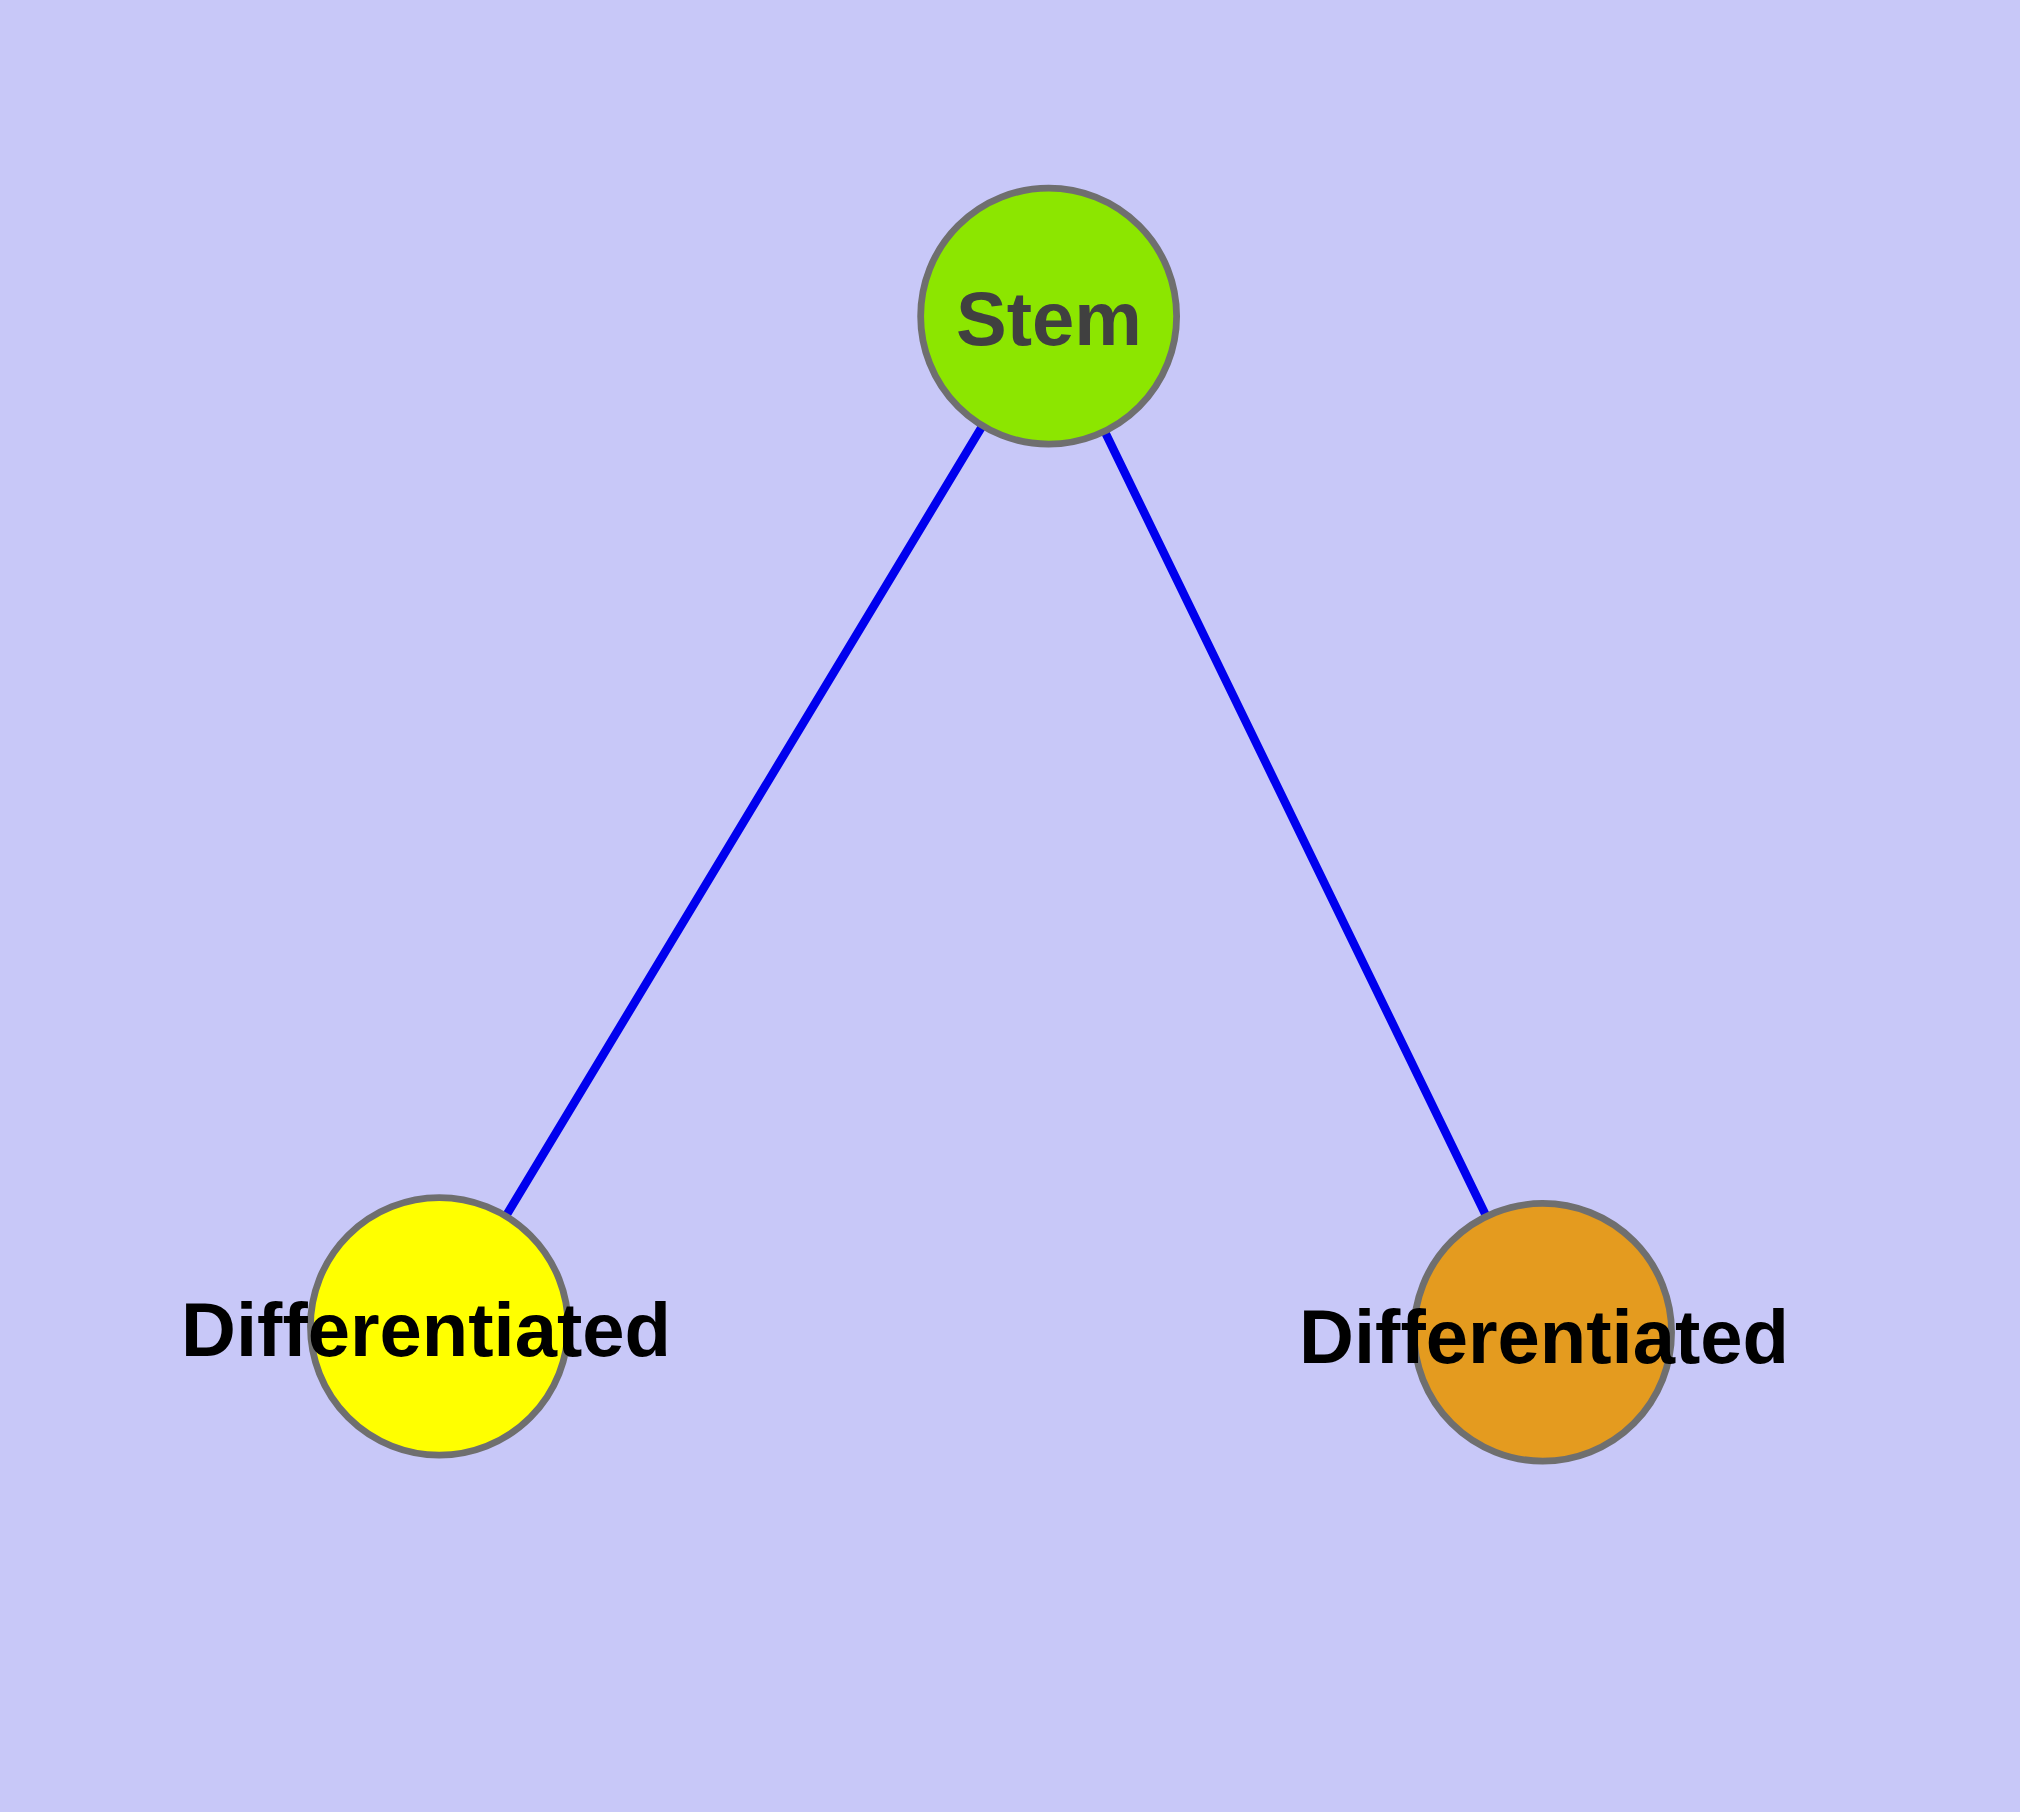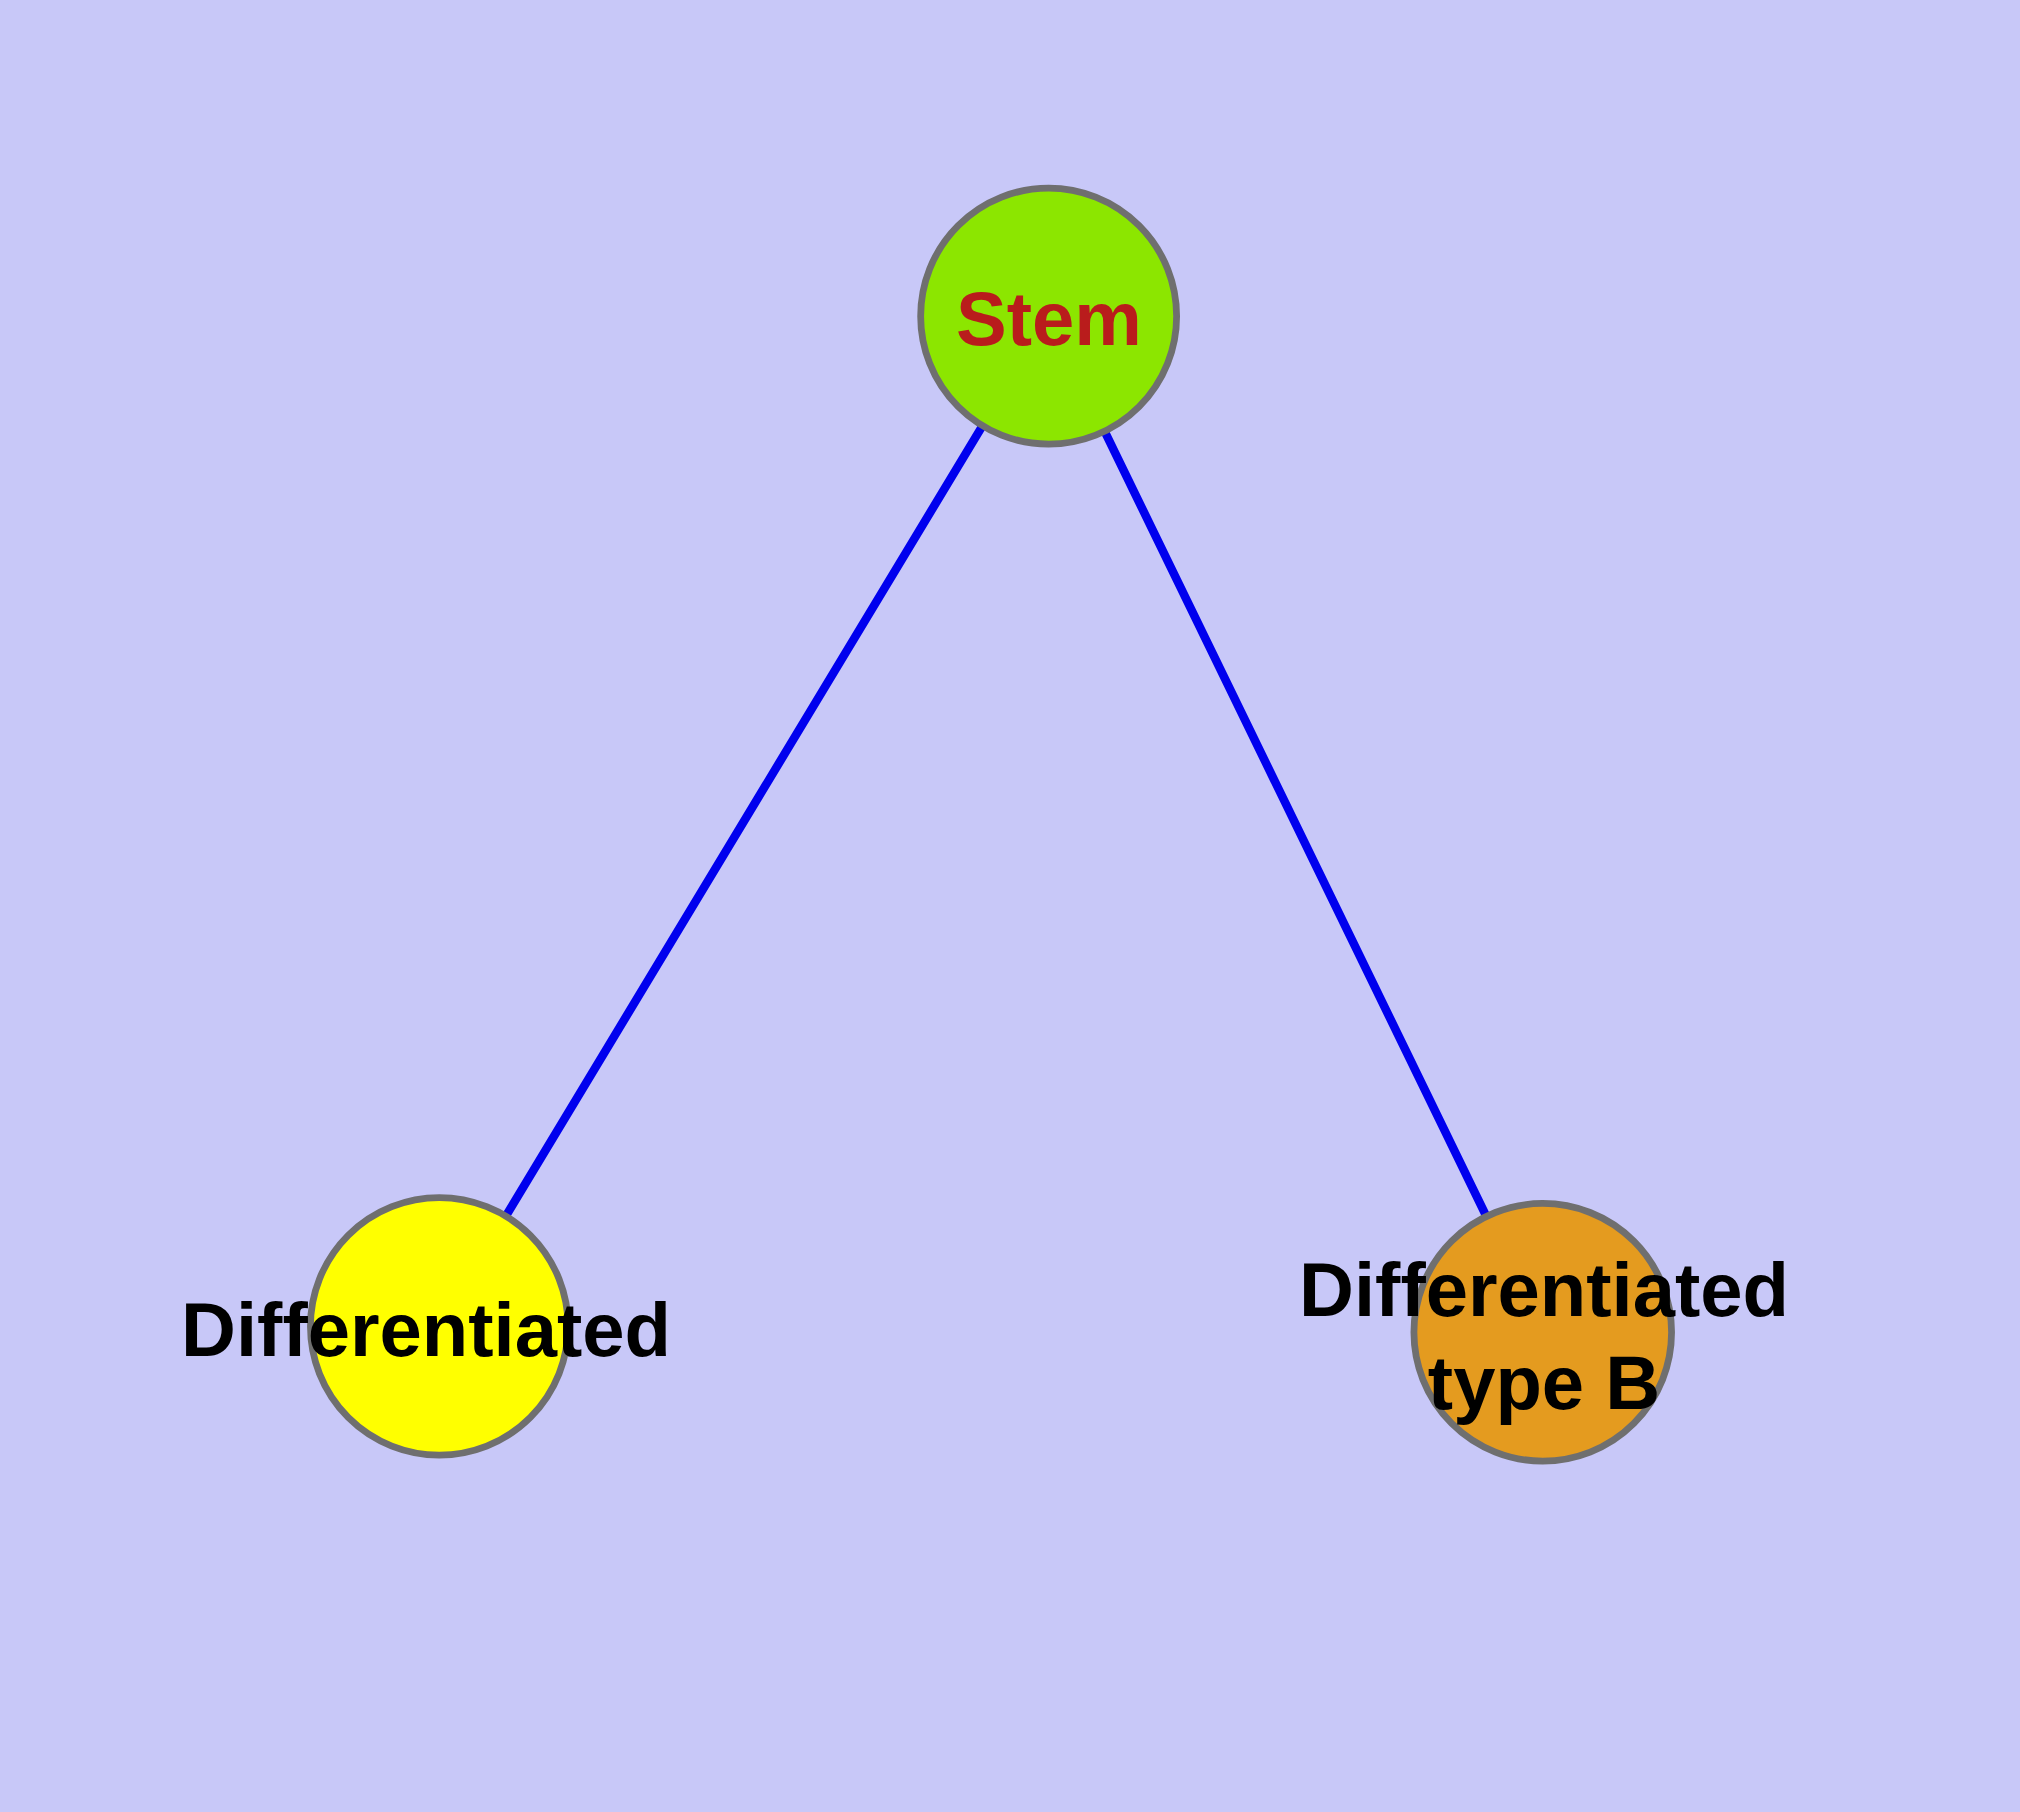--- a/index.html
+++ b/index.html
@@ -47,27 +47,26 @@
   <svg class="graph-svg" viewBox="0 0 2384 2138">
 
     <line class="edge" x1="1237" y1="373" x2="518" y2="1565" stroke="#0000EE"></line>
     <line class="edge" x1="1237" y1="373" x2="1820" y2="1572" stroke="#0000EE"></line>
 
     <circle class="node-circle" cx="1237" cy="373" r="151" fill="#8CE600" stroke="#6F6F6F"></circle>
     <circle class="node-circle" cx="518" cy="1565" r="152" fill="#FFFF00" stroke="#6F6F6F"></circle>
     <circle class="node-circle" cx="1820" cy="1572" r="152" fill="#E49B1F" stroke="#6F6F6F"></circle>
   </svg>
 
-  <div class="node-label" style="left: 1049px; top: 318px; color: #b91c1c;">
+  <div class="node-label" style="left: 1049px; top: 318px; color: #404040;">
     <div>Stem</div>
   </div>
 
   <div class="node-label" style="left: 426px; top: 1329px; color: rgb(0, 0, 0);">
     <div>Differentiated</div>
   </div>
 
   <div class="node-label" style="left: 1544px; top: 1336px; color: rgb(0, 0, 0);">
     <div>Differentiated</div>
-    <div>type B</div>
   </div>
 
 </div>
 
 
 </body></html>

